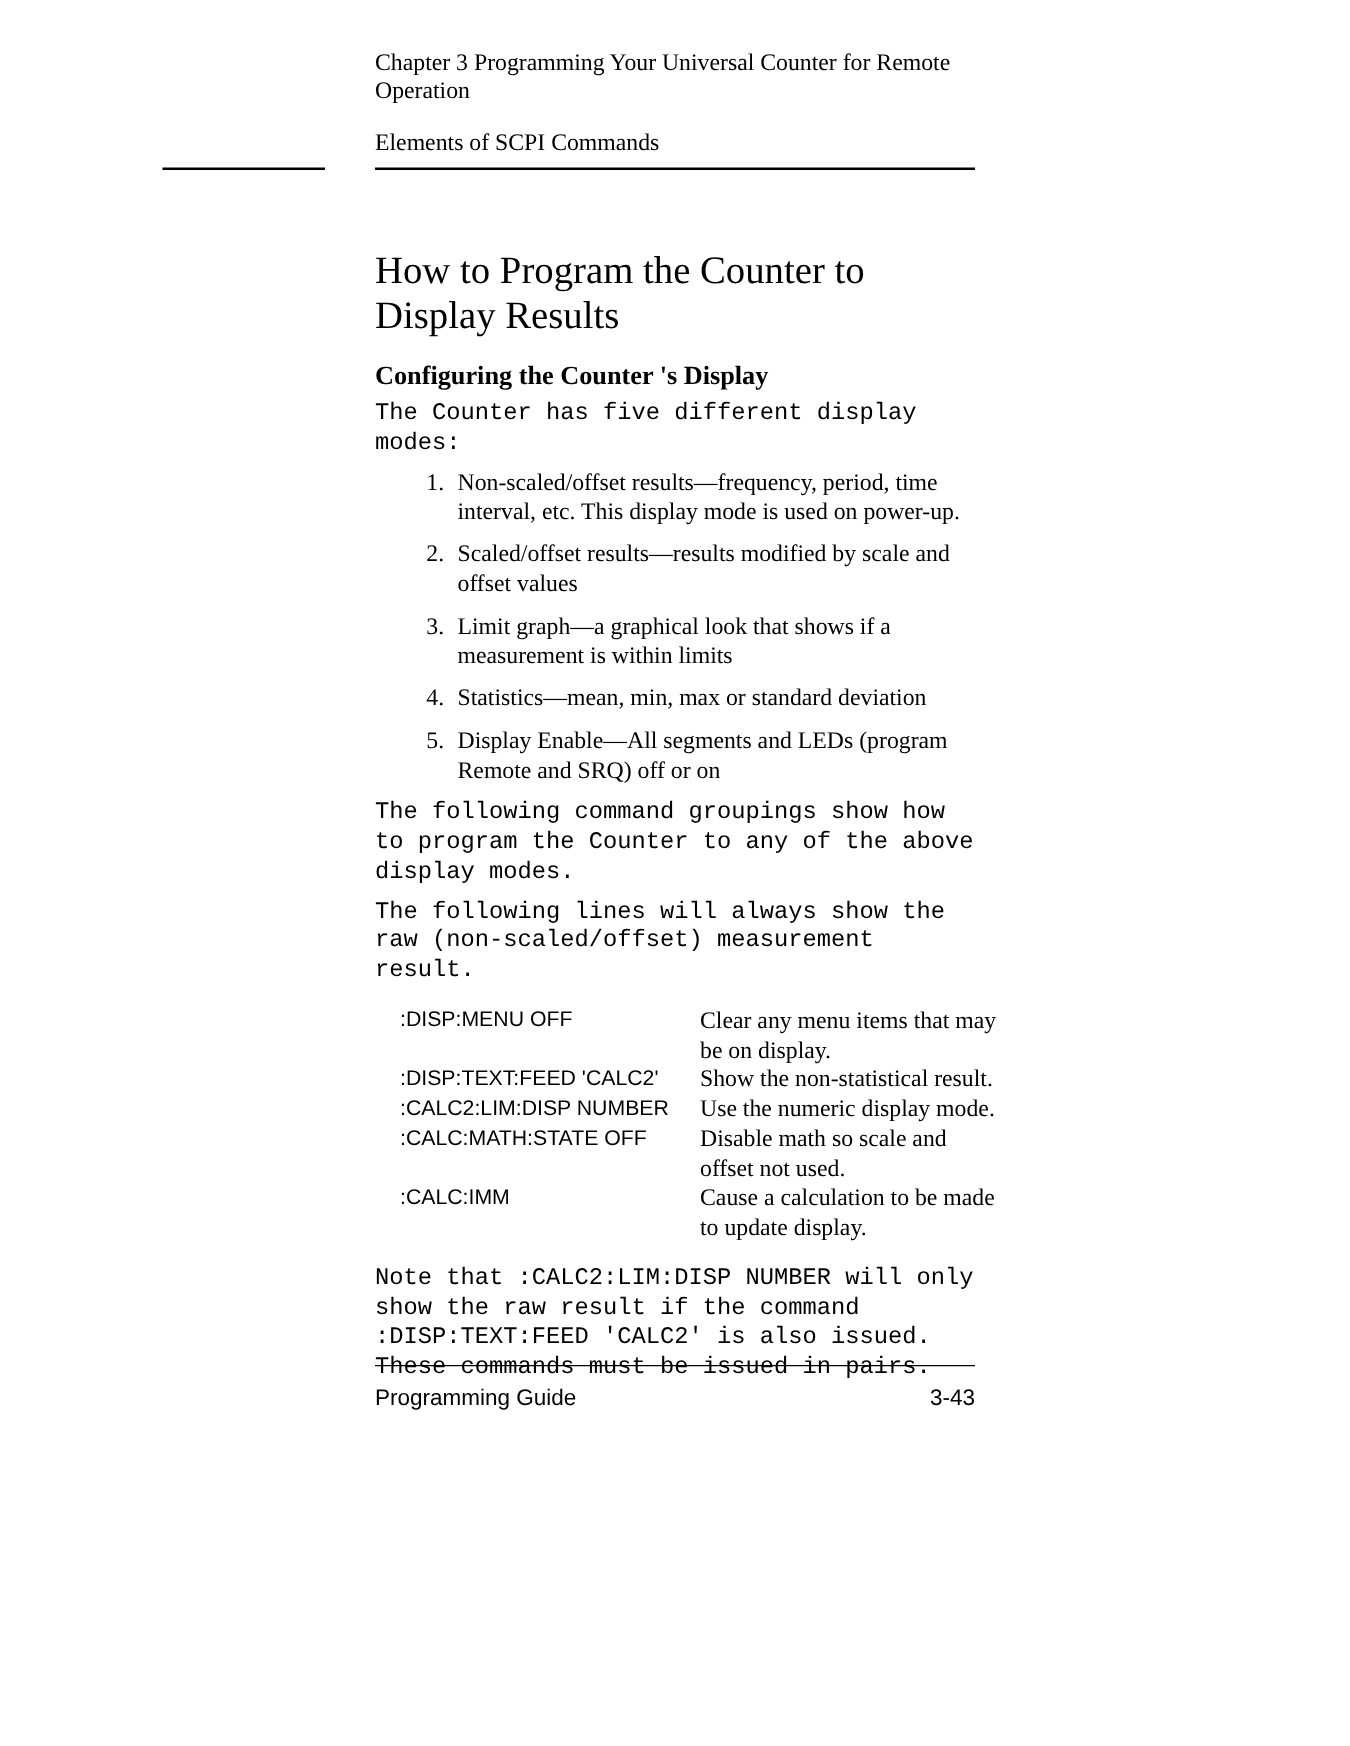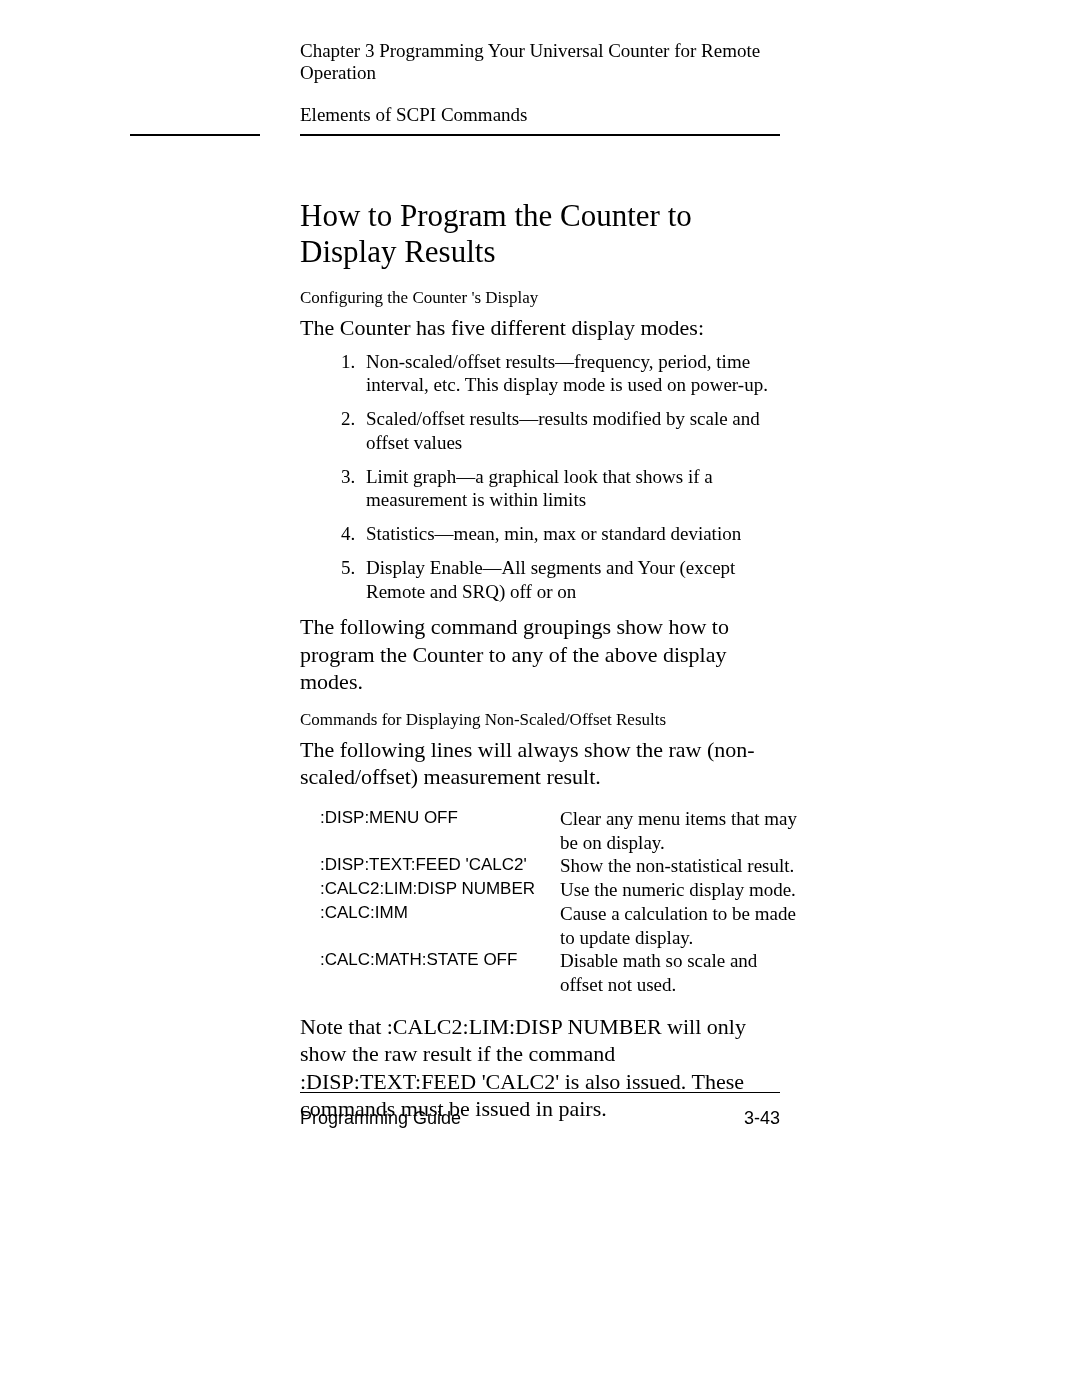--- a/index.html
+++ b/index.html
@@ -51,28 +51,29 @@
     margin-top: 20px;
   }
   h1.title {
     font-family: "Times New Roman", Times, serif;
     font-weight: normal;
     font-size: 31px;
     margin: 22px 0 18px 0;
   }
   h2.subhead {
     font-family: "Times New Roman", Times, serif;
-    font-weight: normal;
-    font-size: 17px;
+    font-weight: bold;
+    font-size: 21px;
     margin: 14px 0 6px 0;
   }
   p.body {
-    font-size: 22px;
+    font-size: 19px;
     margin: 6px 0 8px 0;
     line-height: 1.25;
+    font-family: Liberation Mono, monospace;
   }
   ol.modes {
     margin: 6px 0 10px 0;
     padding-left: 60px;
     font-size: 19px;
   }
   ol.modes li {
     margin-bottom: 10px;
     line-height: 1.25;
     padding-left: 6px;
@@ -130,49 +131,48 @@
     <h1 class="title">How to Program the Counter to Display Results</h1>
 
     <h2 class="subhead">Configuring the Counter 's Display</h2>
     <p class="body">The Counter has five different display modes:</p>
 
     <ol class="modes">
       <li>Non-scaled/offset results—frequency, period, time interval, etc. This display mode is used on power-up.</li>
       <li>Scaled/offset results—results modified by scale and offset values</li>
       <li>Limit graph—a graphical look that shows if a measurement is within limits</li>
       <li>Statistics—mean, min, max or standard deviation</li>
-      <li>Display Enable—All segments and Your (except Remote and SRQ) off or on</li>
+      <li>Display Enable—All segments and LEDs (program Remote and SRQ) off or on</li>
     </ol>
 
     <p class="body">The following command groupings show how to program the Counter to any of the above display modes.</p>
 
-    <h2 class="subhead">Commands for Displaying Non-Scaled/Offset Results</h2>
     <p class="body">The following lines will always show the raw (non-scaled/offset) measurement result.</p>
 
     <table class="cmd-table">
       <tbody>
           <tr>
         <td class="cmd">:DISP:MENU OFF</td>
         <td>Clear any menu items that may be on display.</td>
       </tr>
       <tr>
         <td class="cmd">:DISP:TEXT:FEED 'CALC2'</td>
         <td>Show the non-statistical result.</td>
       </tr>
       <tr>
         <td class="cmd">:CALC2:LIM:DISP NUMBER</td>
         <td>Use the numeric display mode.</td>
       </tr>
       <tr>
+        <td class="cmd">:CALC:MATH:STATE OFF</td>
+        <td>Disable math so scale and offset not used.</td>
+      </tr>
+      <tr>
         <td class="cmd">:CALC:IMM</td>
         <td>Cause a calculation to be made to update display.</td>
-      </tr>
-      <tr>
-        <td class="cmd">:CALC:MATH:STATE OFF</td>
-        <td>Disable math so scale and offset not used.</td>
       </tr>
     </tbody>
       </table>
 
     <p class="body">Note that :CALC2:LIM:DISP NUMBER will only show the raw result if the command :DISP:TEXT:FEED  'CALC2' is also issued. These commands must be issued in pairs.</p>
   </div>
 
   <div class="footer-rule"></div>
   <div class="footer">
     <span>Programming Guide</span>

